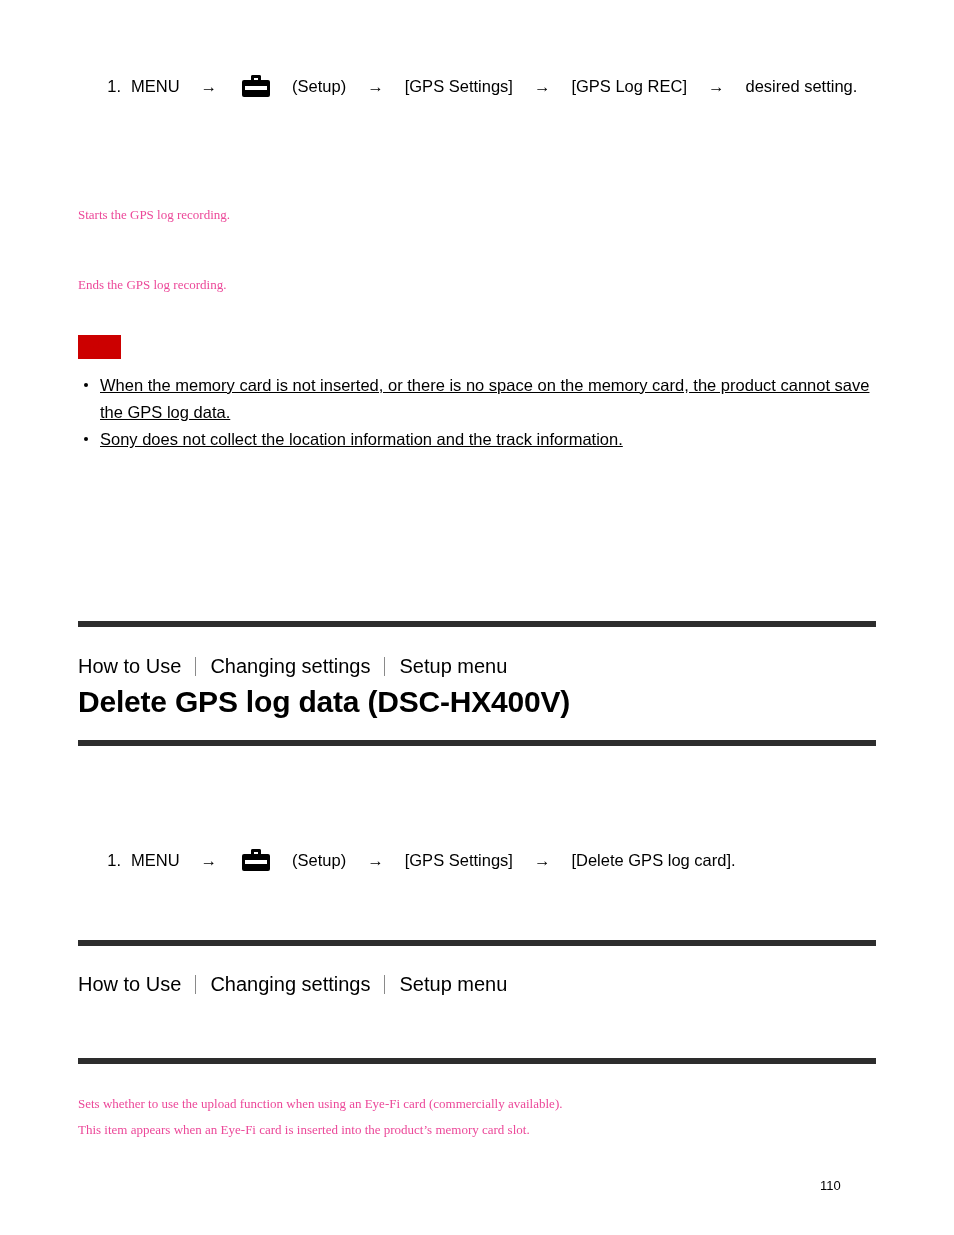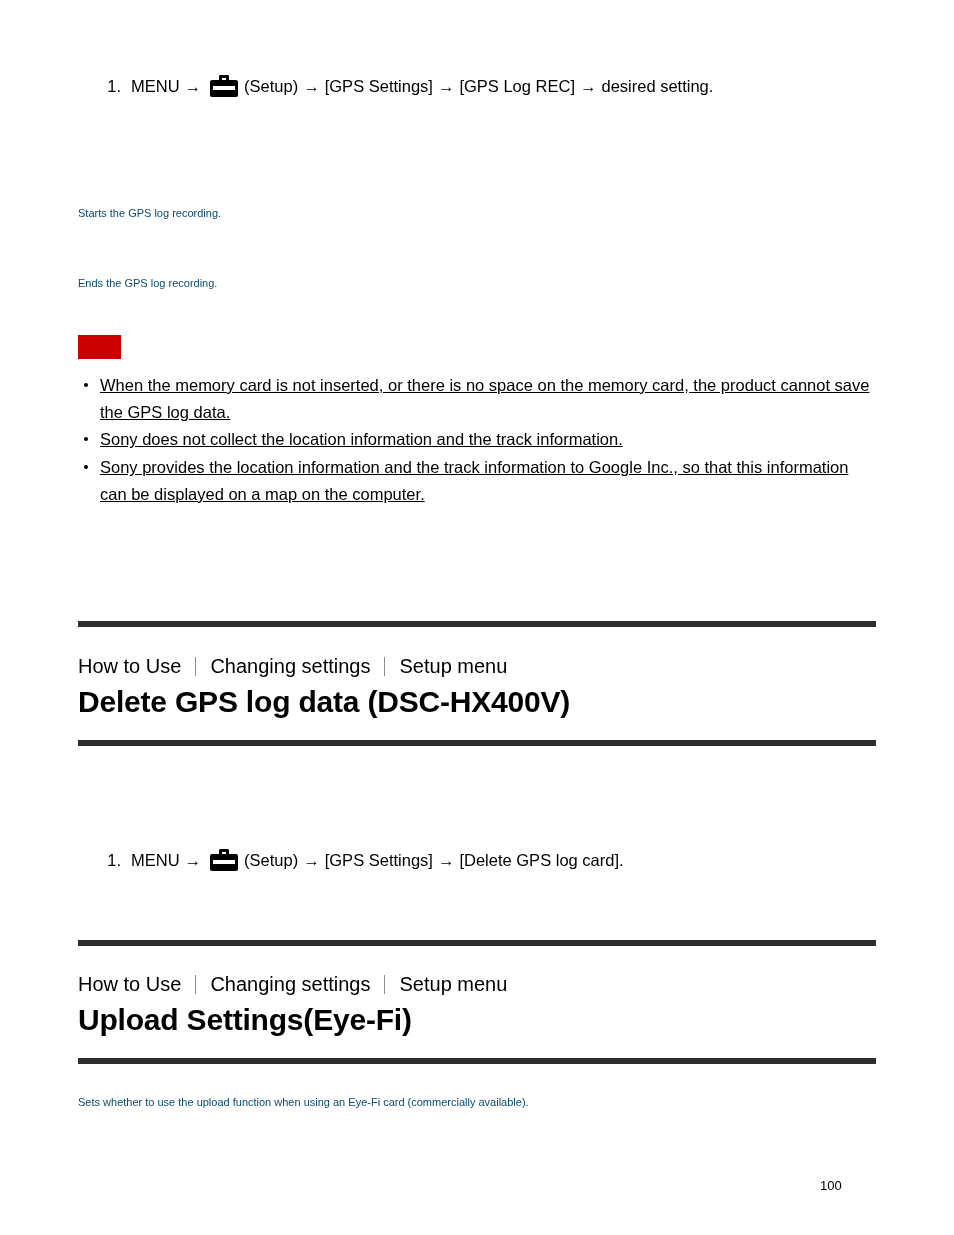--- a/index.html
+++ b/index.html
@@ -33,21 +33,21 @@
   }
   .step-num {
     width: 26px;
     flex: 0 0 26px;
     text-align: right;
     padding-right: 10px;
   }
   .step-body {
     display: flex;
     align-items: center;
-    gap: 0px;
+    gap: 16px;
   }
   .step-body .seg { white-space: nowrap; }
   .arrow { padding: 0 5px; }
 
   
   .toolbox-icon {
     display: inline-block;
     width: 28px;
     height: 22px;
     position: relative;
@@ -89,24 +89,25 @@
     left: 10px;
     top: 11px;
     width: 8px;
     height: 4px;
     background: #fff;
   }
 
   
   .abs-text {
     position: absolute;
-    font-size: 11px;
+    font-size: 13px;
     line-height: 1.5;
-    color: #0c4a6e;
-    white-space: nowrap;
+    color: #ec4899;
+    white-space: nowrap;
+    font-family: Liberation Serif, serif;
   }
 
   
   .note-label {
     position: absolute;
     background: #cc0000;
     color: #cc0000;
     font-size: 14px;
     overflow: hidden;
   }
@@ -210,21 +211,20 @@
   </div>
 
   <div class="abs-text" style="left:78px; top:205px;">Starts the GPS log recording.</div>
   <div class="abs-text" style="left:78px; top:275px;">Ends the GPS log recording.</div>
 
   <div class="note-label" style="left:78px; top:335px; width:43px; height:24px;">Note</div>
 
   <ul class="bullet-list" style="left:78px; top:372px; width:800px;">
     <li>When the memory card is not inserted, or there is no space on the memory card, the product cannot save the GPS log data.</li>
     <li>Sony does not collect the location information and the track information.</li>
-    <li>Sony provides the location information and the track information to Google Inc., so that this information can be displayed on a map on the computer.</li>
   </ul>
 
   <div class="rule" style="top:621px;"></div>
 
   <div class="breadcrumb" style="left:78px; top:655px;">
     <span class="crumb">How to Use</span>
     <span class="sep"></span>
     <span class="crumb">Changing settings</span>
     <span class="sep"></span>
     <span class="crumb">Setup menu</span>
@@ -258,21 +258,21 @@
   <div class="rule" style="top:940px;"></div>
 
   <div class="breadcrumb" style="left:78px; top:973px;">
     <span class="crumb">How to Use</span>
     <span class="sep"></span>
     <span class="crumb">Changing settings</span>
     <span class="sep"></span>
     <span class="crumb">Setup menu</span>
   </div>
 
-  <h1 class="section-title" style="left:78px; top:1003px; margin:0;">Upload Settings(Eye-Fi)</h1>
 
   <div class="rule" style="top:1058px;"></div>
 
   <div class="abs-text" style="left:78px; top:1094px;">Sets whether to use the upload function when using an Eye-Fi card (commercially available).</div>
-
-  <div class="page-number" style="left:820px; top:1178px;">100</div>
+  <div class="abs-text" style="left:78px; top:1120px;">This item appears when an Eye-Fi card is inserted into the product’s memory card slot.</div>
+
+  <div class="page-number" style="left:820px; top:1178px;">110</div>
 
 </div>
 
 </body></html>

